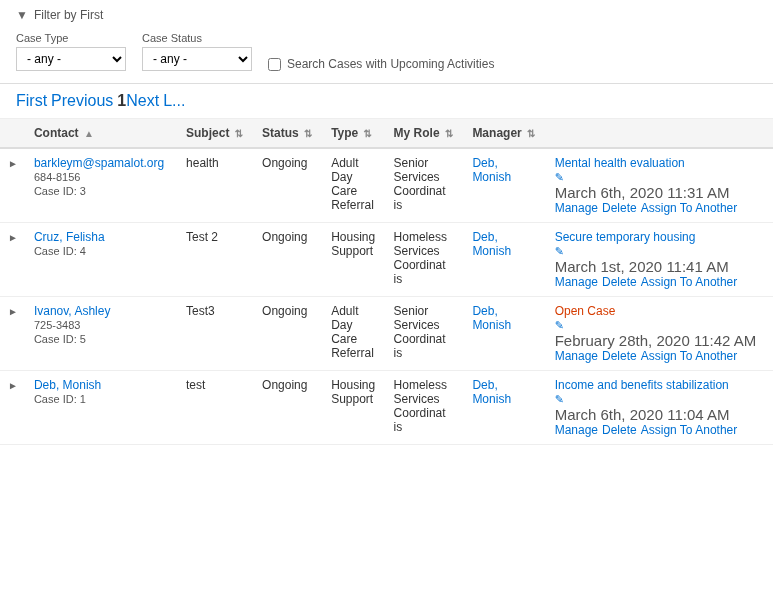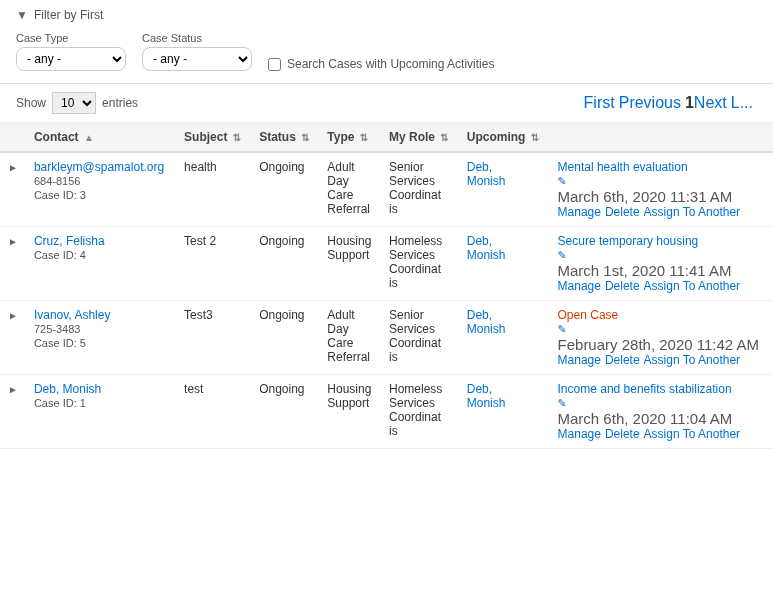--- a/index.html
+++ b/index.html
@@ -15,21 +15,21 @@
     .filter-header .triangle {
       display: inline-block; margin-right: 6px; color: #666;
     }
     .filter-fields {
       display: flex; gap: 16px; align-items: flex-end;
     }
     .filter-field label {
       display: block; font-size: 11px; margin-bottom: 3px; color: #555;
     }
     .filter-field select {
-      font-size: 12px; padding: 3px 6px; border: 1px solid #ccc; border-radius: 8px; background: #fff; min-width: 110px;
+      font-size: 12px; padding: 3px 6px; border: 1px solid #ccc; border-radius: 0; background: #fff; min-width: 110px;
     }
     .checkbox-field {
       display: flex; align-items: center; gap: 6px; font-size: 12px; color: #555;
     }
 
     .table-controls {
       padding: 8px 16px; display: flex; align-items: center; justify-content: space-between; border-bottom: 1px solid #eee;
     }
     .show-entries { display: flex; align-items: center; gap: 6px; font-size: 12px; color: #555; }
     .show-entries select { padding: 2px 4px; font-size: 12px; border: 1px solid #ccc; }
@@ -78,27 +78,20 @@
       </select>
     </div>
     <div class="checkbox-field">
       <input type="checkbox" style="">
       <label>Search Cases with Upcoming Activities</label>
     </div>
   </div>
 </div>
 
 <div class="table-controls">
-  <div class="show-entries">
-    <span>Show</span>
-    <select>
-      <option>10</option>
-    </select>
-    <span>entries</span>
-  </div>
   <div class="pagination">
     <a class="action-link">First</a>
     <a class="action-link">Previous</a>
     <span class="page-num">1</span>
     <a class="action-link">Next</a>
     <a class="action-link">L...</a>
   </div>
 </div>
 
 <table>
@@ -119,21 +112,21 @@
       </th>
       <th>
         <span>Type</span>
         <span class="sort-indicator">⇅</span>
       </th>
       <th>
         <span>My Role</span>
         <span class="sort-indicator">⇅</span>
       </th>
       <th>
-        <span>Upcoming</span>
+        <span>Manager</span>
         <span class="sort-indicator">⇅</span>
       </th>
       <th></th>
     </tr>
   </thead>
   <tbody id="table-body">
   <tr>
         <td><span style="color:#666;font-size:10px;cursor:pointer;">►</span></td>
         <td><a class="contact-link">barkleym@spamalot.org</a><br><span class="contact-sub">684-8156</span><br><span class="contact-sub">Case ID: 3</span></td>
         <td>health</td>

